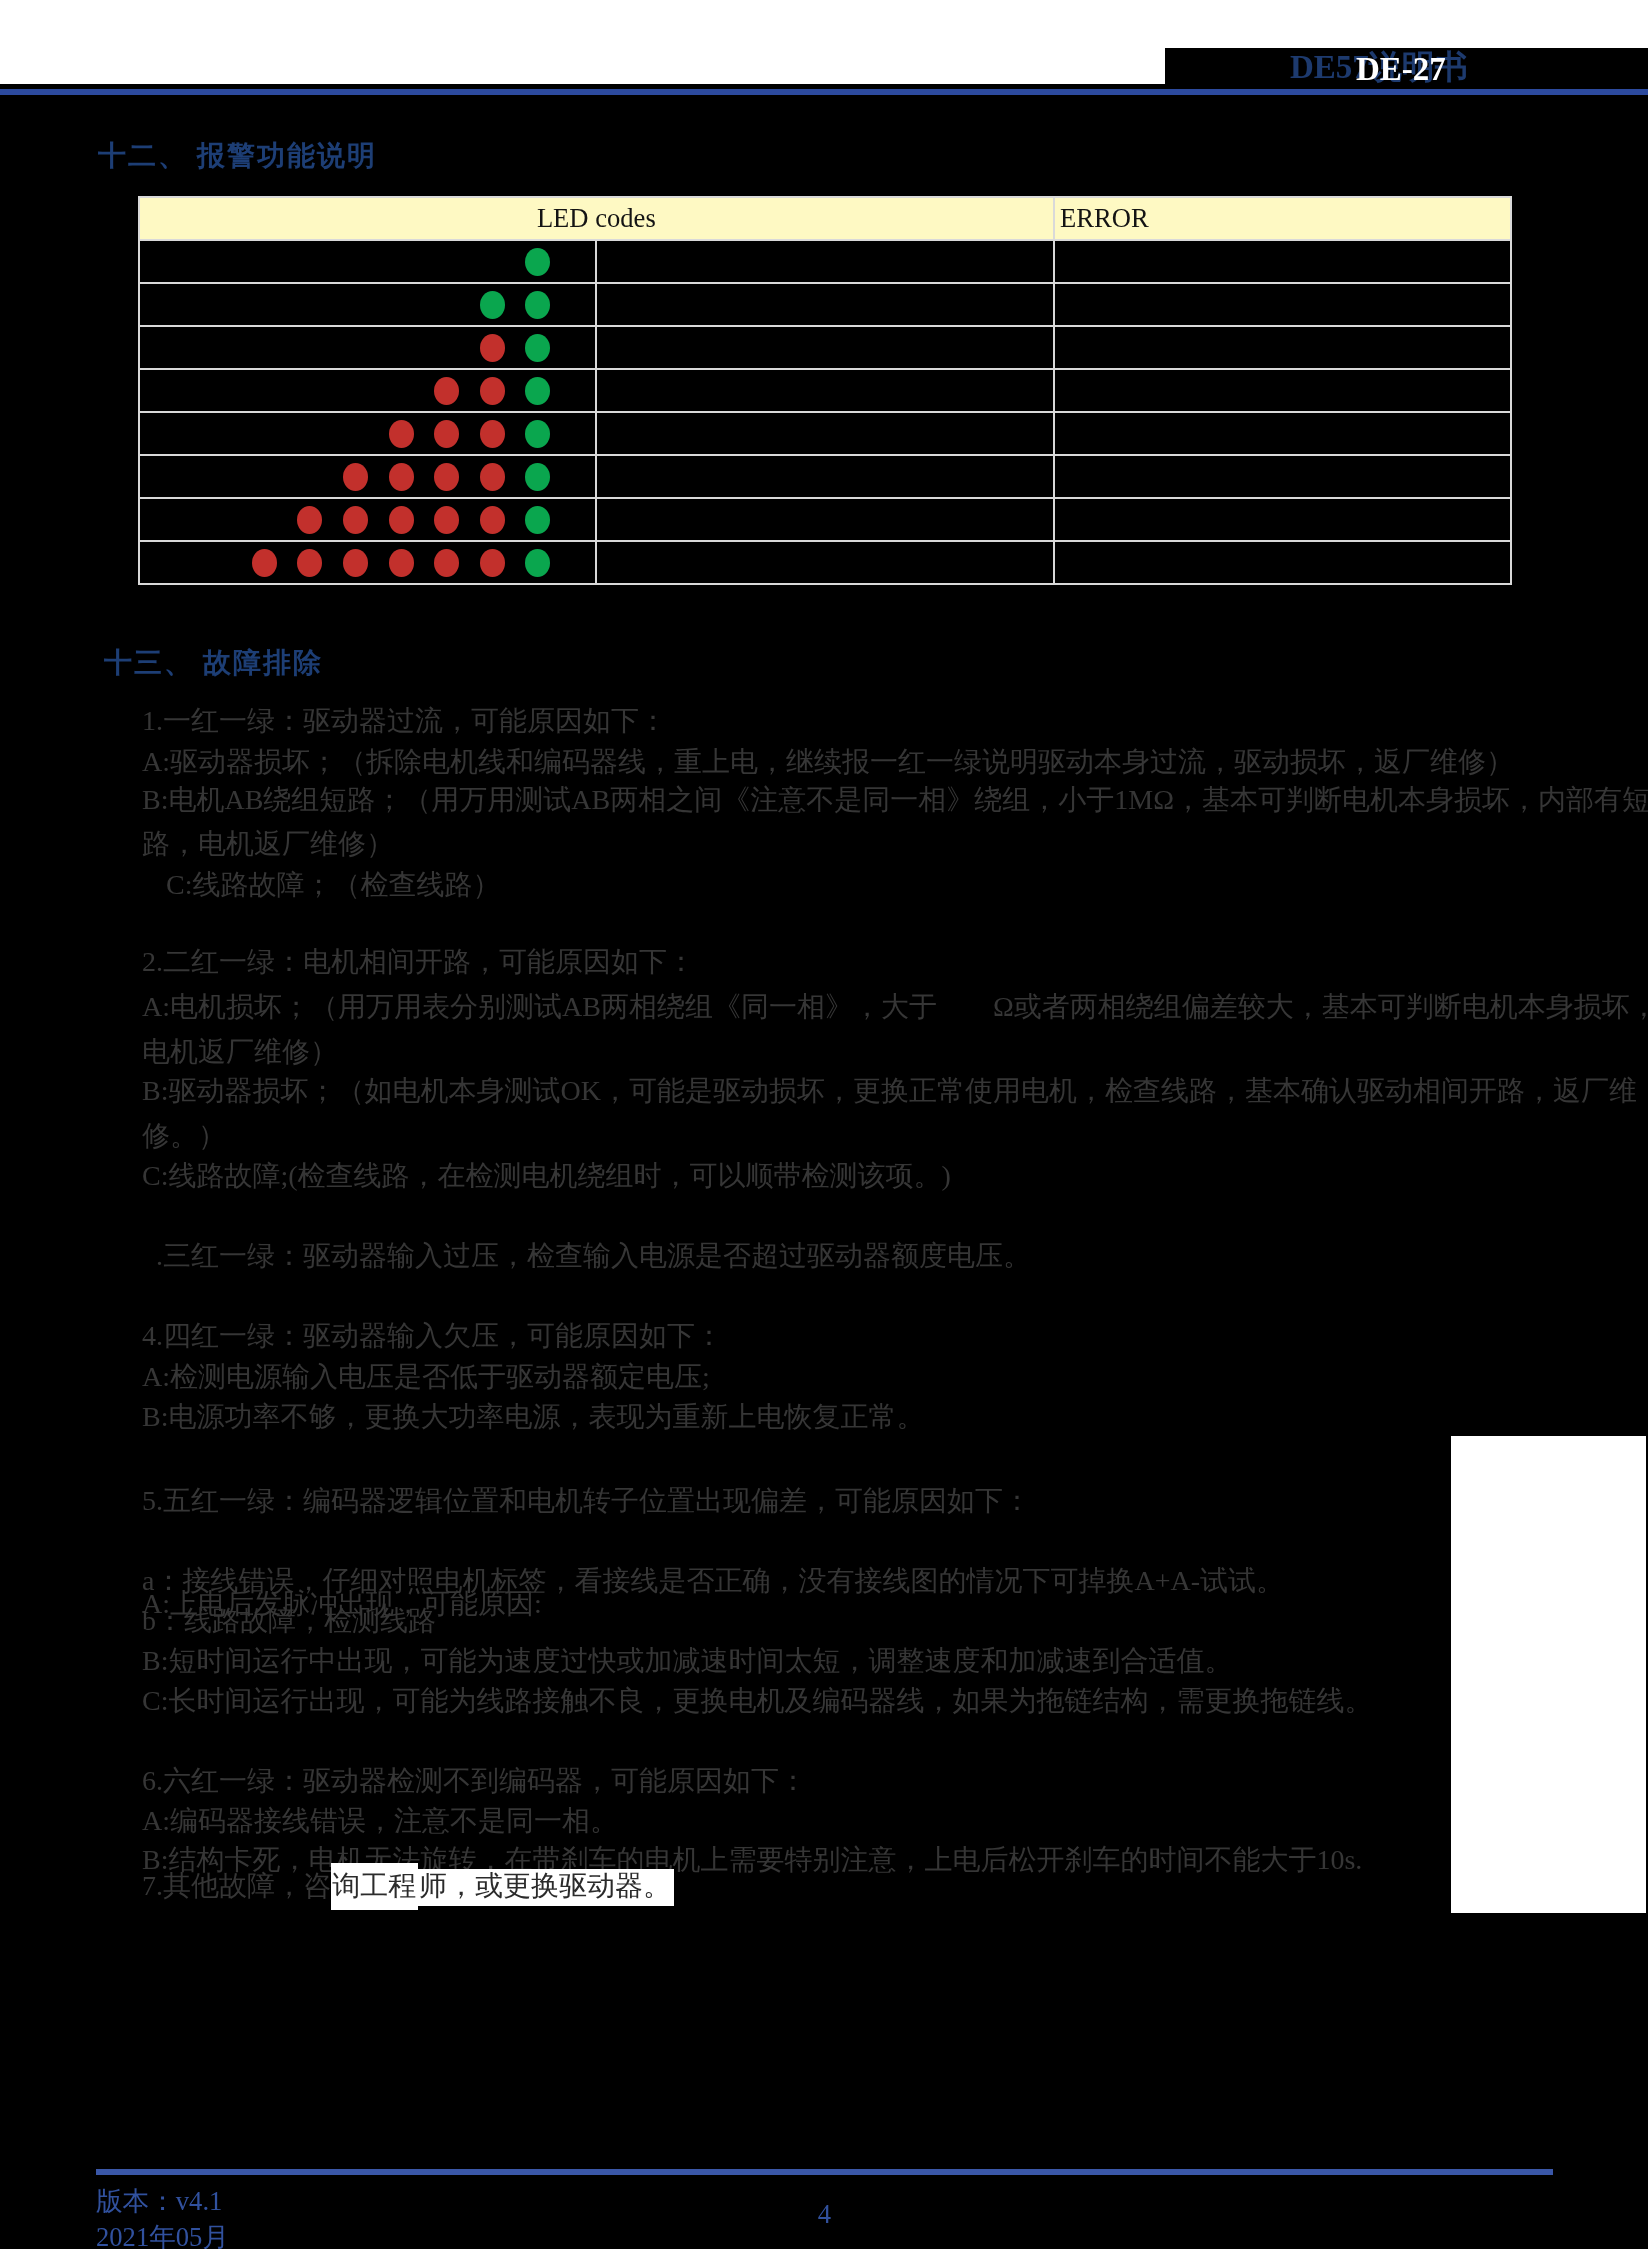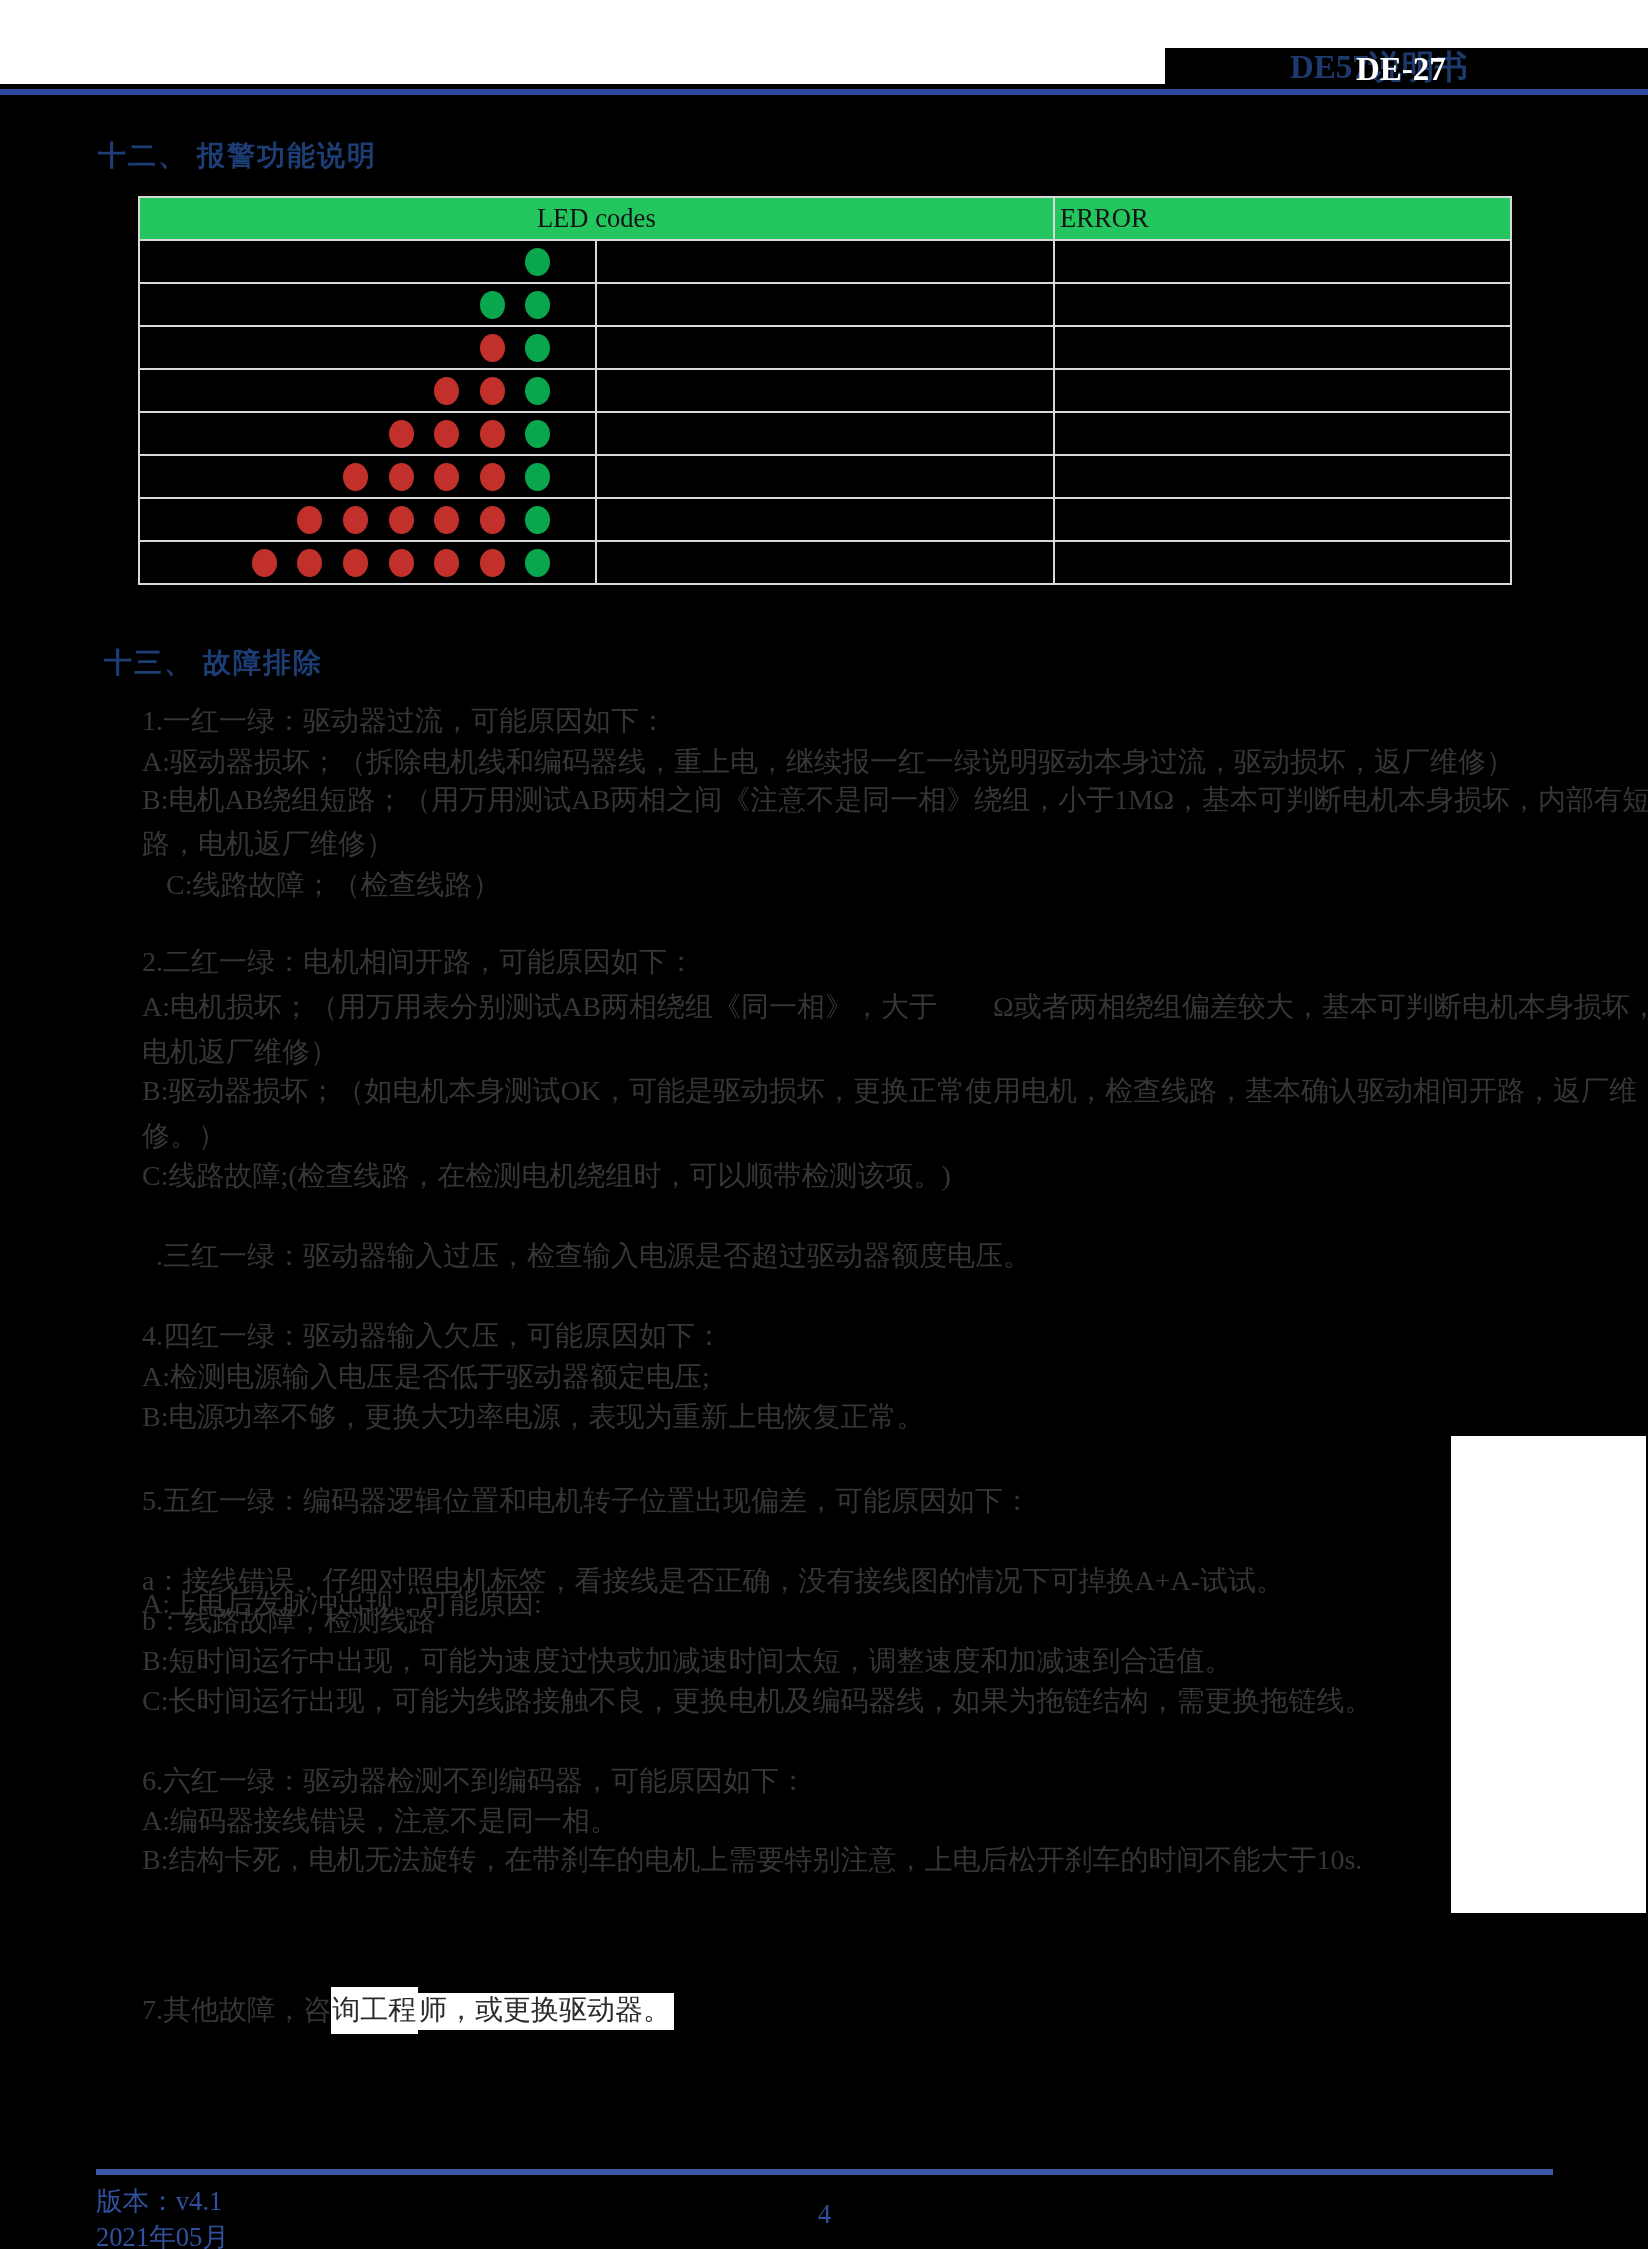--- a/index.html
+++ b/index.html
@@ -17,21 +17,21 @@
   #top-rule{left:0;top:89px;width:1649px;height:6px;background:#2c4a9e;}
   
   .sec-heading{font-weight:bold;color:#1d3e75;font-size:28px;line-height:41px;
     letter-spacing:2px;white-space:pre;}
   #heading-12{left:98px;top:135px;}
   #heading-13{left:104px;top:642px;}
   
   #alarm-table{position:absolute;left:138px;top:196px;border-collapse:collapse;
     table-layout:fixed;width:1374px;}
   #alarm-table th,#alarm-table td{border:2px solid #d9d9d9;padding:0;margin:0;}
-  #alarm-table th{background:#22c55e;color:#141414;font-weight:normal;
+  #alarm-table th{background:#fef9c3;color:#141414;font-weight:normal;
     font-size:26.6px;height:41px;}
   #alarm-table th.led-h{text-align:center;}
   #alarm-table th.err-h{text-align:left;padding-left:5.3px;}
   #alarm-table td{background:#000;height:41px;}
   .dot-strip{display:flex;justify-content:flex-end;align-items:center;
     gap:20.6px;padding-right:45px;}
   .led-dot{width:25px;height:28px;border-radius:50%;flex:0 0 auto;}
   
   .body-line{position:absolute;left:142px;color:#363636;font-size:28px;
     line-height:35px;white-space:pre;}
@@ -186,21 +186,21 @@
     <div class="body-line" style="top: 1399px;">B:电源功率不够，更换大功率电源，表现为重新上电恢复正常。</div>
     <div class="body-line" style="top: 1483px;">5.五红一绿：编码器逻辑位置和电机转子位置出现偏差，可能原因如下：</div>
     <div class="body-line" style="top: 1586px;">A:上电后发脉冲出现，可能原因:</div>
     <div class="body-line" style="top: 1563px;">a：接线错误，仔细对照电机标签，看接线是否正确，没有接线图的情况下可掉换A+A-试试。</div>
     <div class="body-line" style="top: 1603px;">b：线路故障，检测线路</div>
     <div class="body-line" style="top: 1643px;">B:短时间运行中出现，可能为速度过快或加减速时间太短，调整速度和加减速到合适值。</div>
     <div class="body-line" style="top: 1683px;">C:长时间运行出现，可能为线路接触不良，更换电机及编码器线，如果为拖链结构，需更换拖链线。</div>
     <div class="body-line" style="top: 1763px;">6.六红一绿：驱动器检测不到编码器，可能原因如下：</div>
     <div class="body-line" style="top: 1803px;">A:编码器接线错误，注意不是同一相。</div>
     <div class="body-line" style="top: 1842px;">B:结构卡死，电机无法旋转，在带刹车的电机上需要特别注意，上电后松开刹车的时间不能大于10s.</div>
-    <div class="body-line" style="top: 1992px;"><span>7.其他故障，咨</span><span class="hl-tall">询工程</span><span class="hl-short">师，或更换驱动器。</span></div>
+    <div class="body-line" style="top: 1868px;"><span>7.其他故障，咨</span><span class="hl-tall">询工程</span><span class="hl-short">师，或更换驱动器。</span></div>
   </div>
 
 <div class="abs" id="white-block"></div>
 
 <div class="abs" id="footer-rule"></div>
 <div class="footer-text" id="footer-version">版本：v4.1</div>
 <div class="footer-text" id="footer-date">2021年05月</div>
 <div class="footer-text" id="page-number">4</div>
 
 

